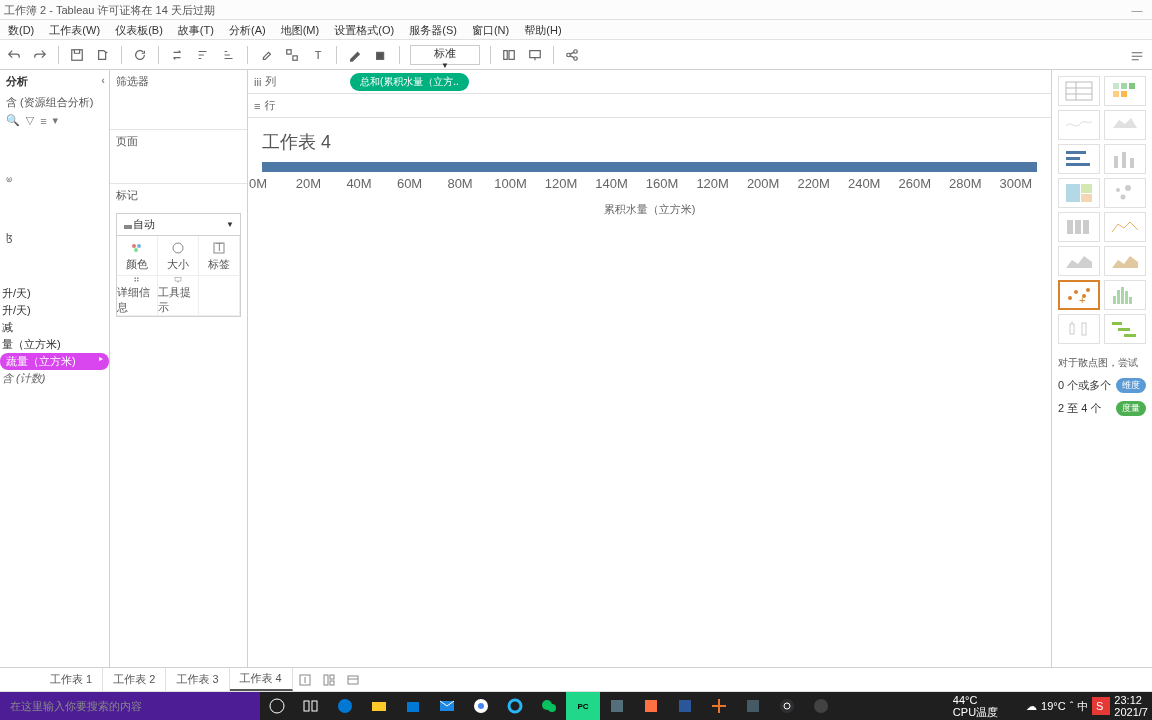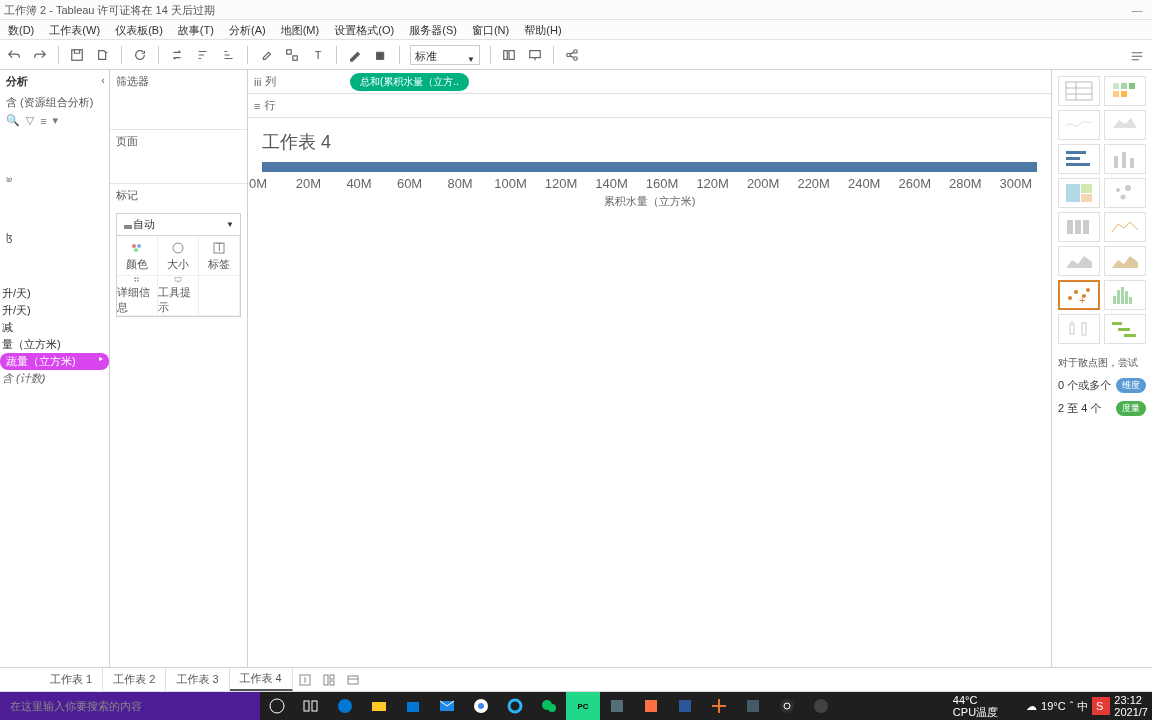--- a/index.html
+++ b/index.html
@@ -5,21 +5,21 @@
 * { margin:0; padding:0; box-sizing:border-box; font-family:"Microsoft YaHei","Segoe UI",sans-serif; font-size:11px; }
 body { background:#fff; width:1152px; height:720px; overflow:hidden; position:relative; color:#333;}
 .title-bar { height:20px; line-height:20px; padding-left:4px; color:#555; border-bottom:1px solid #e0e0e0; background:#fcfcfc;}
 .title-bar .winbtn { float:right; width:30px; text-align:center; color:#888;}
 .menu-bar { height:20px; line-height:20px; background:#fcfcfc; border-bottom:1px solid #e0e0e0; padding-left:2px;}
 .menu-bar span { display:inline-block; padding:0 6px; cursor:default;}
 .toolbar { height:30px; border-bottom:1px solid #d0d0d0; display:flex; align-items:center; padding:0 6px; gap:10px;}
 .tbtn { width:16px; height:16px; color:#555; display:inline-flex; align-items:center; justify-content:center;}
 .tbtn svg { width:14px; height:14px; stroke:#666; fill:none; stroke-width:1.4;}
 .toolbar .sep { width:1px; height:18px; background:#ccc; }
-.fit-sel { border:1px solid #ccc; height:20px; width:70px; padding:0 4px; display:flex; align-items:flex-end; justify-content:space-between;}
+.fit-sel { border:1px solid #ccc; height:20px; width:70px; padding:0 4px; display:flex; align-items:center; justify-content:space-between;flex-direction:column;}
 .main { display:flex; height:calc(100% - 70px - 25px - 28px);}
 .lpane { width:110px; border-right:1px solid #d0d0d0; display:flex; flex-direction:column;}
 .lpane .hdr { padding:4px 6px; font-weight:bold; display:flex; justify-content:space-between; align-items:center;}
 .lpane .srow { padding:2px 6px; color:#555;}
 .lpane .search { display:flex; gap:6px; padding:2px 6px; align-items:center; color:#777;}
 .lpane .dim-sec { margin-top:40px;}
 .lpane .m-item { padding:1px 2px;}
 .lpane .m-sel { background:#d946ef; color:#fff; border-radius:8px; padding:1px 6px; position:relative;}
 .lpane .m-sel::after { content:"▸"; position:absolute; right:6px; font-size:8px;}
 .lpane .m-italic { font-style:italic; color:#666;}
@@ -34,21 +34,21 @@
 .cpane { flex:1; display:flex; flex-direction:column; border-right:1px solid #d0d0d0;}
 .shelf { height:24px; border-bottom:1px solid #e0e0e0; display:flex; align-items:center; padding:0 6px; gap:6px;}
 .shelf .lbl { color:#666; width:90px; display:flex; align-items:center; gap:4px;}
 .pill { background:#00b180; color:#fff; border-radius:10px; padding:2px 10px; font-size:10px;}
 .viz { flex:1; padding:8px 10px; position:relative;}
 .viz-title { font-size:18px; color:#555; margin:4px 0 8px 4px;}
 .bar-wrap { margin:0 4px;}
 .bar { height:10px; background:#4e79a7; width:100%;}
 .axis { position:relative; height:14px; margin-top:4px;}
 .tick { position:absolute; transform:translateX(-50%); color:#666; font-size:13px;}
-.axis-lbl { text-align:center; color:#666; margin-top:4px;}
+.axis-lbl { text-align:center; color:#666; margin-top:12px;}
 .rpane { width:100px; padding:6px; display:flex; flex-direction:column; gap:4px;}
 .sm-grid { display:grid; grid-template-columns:1fr 1fr; gap:4px;}
 .sm-cell { height:30px; border:1px solid #e0e0e0; display:flex; align-items:center; justify-content:center;}
 .sm-cell svg { width:30px; height:22px;}
 .sm-sel { border:2px solid #d9822b;}
 .rp-txt { margin-top:8px; color:#555; font-size:10px;}
 .rp-row { display:flex; justify-content:space-between; align-items:flex-start; margin-top:4px; font-size:10px;}
 .rp-chip { border-radius:8px; padding:1px 6px; color:#fff; font-size:9px;}
 .chip-blue { background:#5b9bd5;}
 .chip-green { background:#4caf50;}

